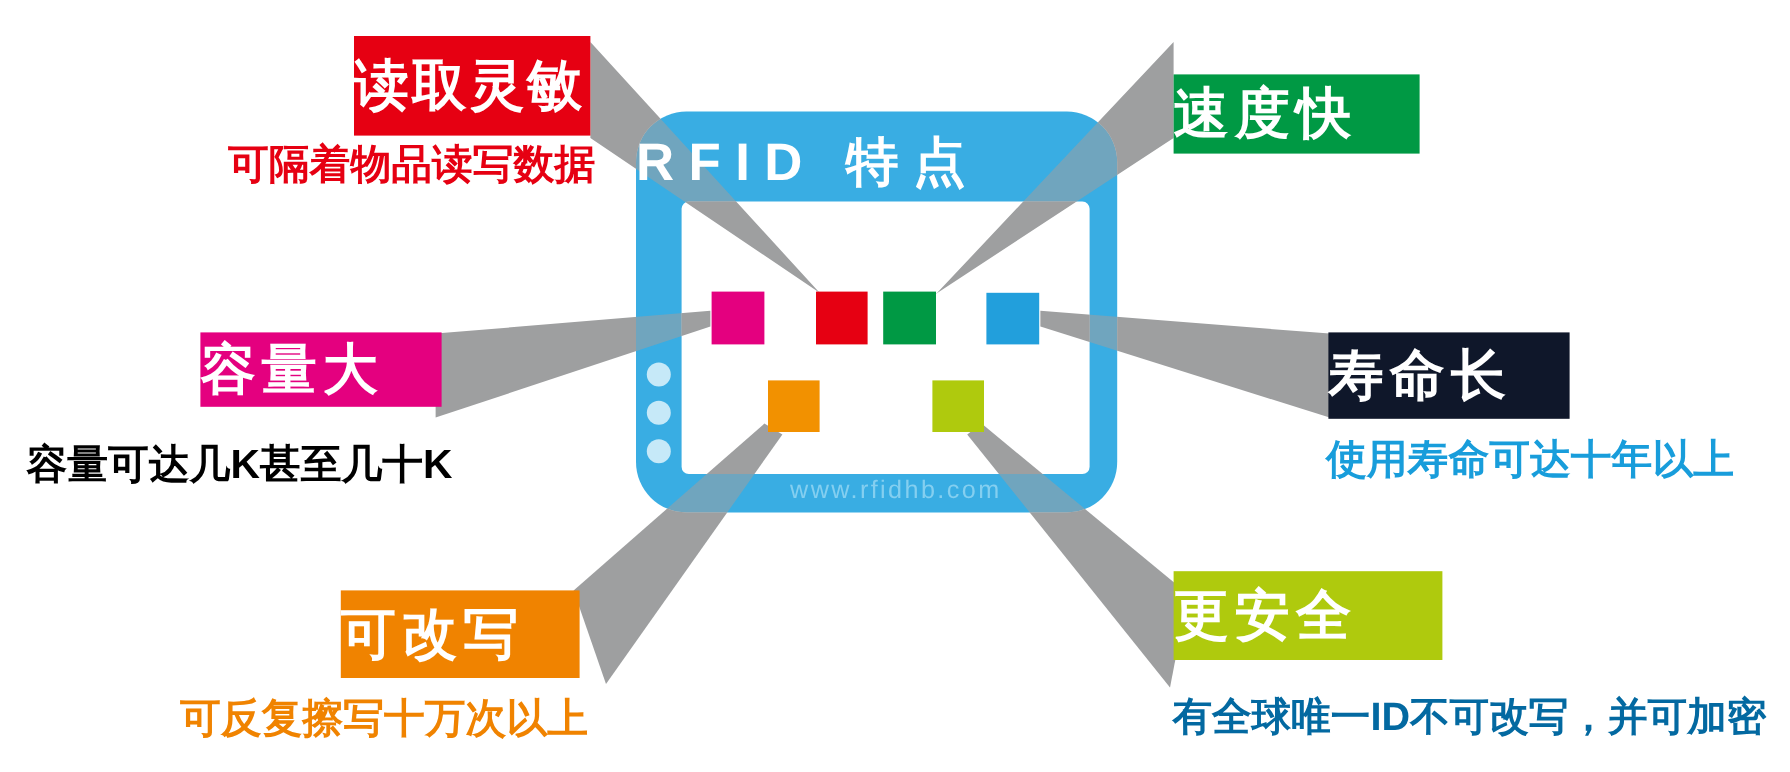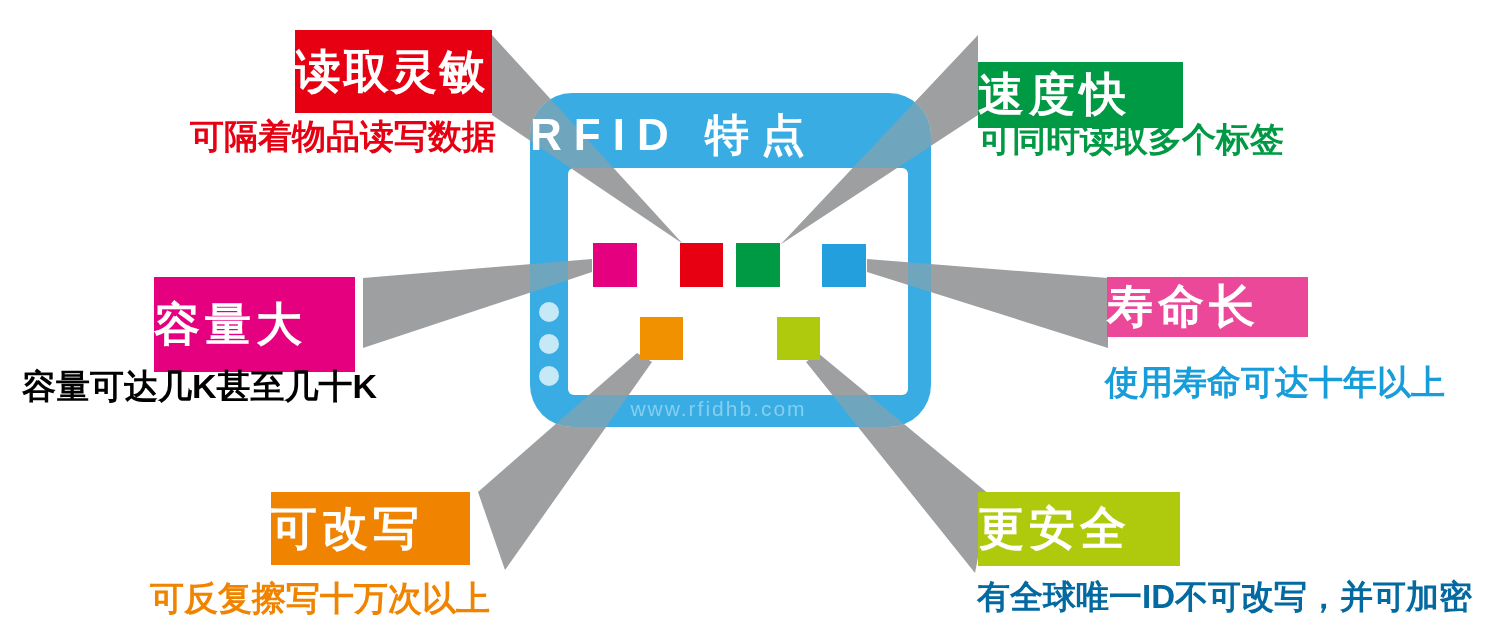--- a/index.html
+++ b/index.html
@@ -6,33 +6,33 @@
   .stage{
     position:relative;width:1492px;height:643px;background:#ffffff;overflow:hidden;
     font-family:"Liberation Sans","DejaVu Sans",sans-serif;
   }
   svg.layer{position:absolute;left:0;top:0;width:1492px;height:643px;}
   .title{
     position:absolute;left:530px;top:106px;width:401px;text-align:left;
     color:#ffffff;font-size:44px;font-weight:bold;letter-spacing:12px;white-space:nowrap;
   }
   .url{
-    position:absolute;left:518px;top:397px;width:401px;text-align:center;
+    position:absolute;left:546px;top:397px;width:401px;text-align:center;
     color:#84CFF0;font-size:21px;letter-spacing:2px;white-space:nowrap;
   }
   .box{
     position:absolute;display:flex;align-items:center;justify-content:flex-start;
     color:#ffffff;font-weight:bold;font-size:46px;letter-spacing:2px;white-space:nowrap;
   }
   .box-read{left:295px;top:30px;width:197px;height:83px;background:#E60012;}
   .box-speed{left:978px;top:36px;width:205px;height:66px;background:#009944;letter-spacing:5px;margin-top:26px;}
-  .box-capacity{left:154px;top:277px;width:201px;height:95px;background:#E4007F;letter-spacing:5px;}
-  .box-lifespan{left:1107px;top:277px;width:201px;height:60px;background:#ec4899;letter-spacing:5px;}
-  .box-rewrite{left:271px;top:492px;width:199px;height:73px;background:#F08300;letter-spacing:5px;}
-  .box-secure{left:978px;top:492px;width:202px;height:74px;background:#AFCA0D;letter-spacing:5px;}
+  .box-capacity{left:167px;top:277px;width:201px;height:62px;background:#E4007F;letter-spacing:5px;}
+  .box-lifespan{left:1107px;top:277px;width:201px;height:72px;background:#0f172a;letter-spacing:5px;}
+  .box-rewrite{left:284px;top:492px;width:199px;height:73px;background:#F08300;letter-spacing:5px;}
+  .box-secure{left:978px;top:476px;width:224px;height:74px;background:#AFCA0D;letter-spacing:5px;}
   .desc{position:absolute;font-weight:bold;font-size:34px;white-space:nowrap;}
   .desc-read{left:190px;top:114px;color:#E60012;}
   .desc-speed{left:978px;top:117px;color:#009944;}
   .desc-capacity{left:22px;top:364px;color:#000000;}
   .desc-lifespan{left:1105px;top:360px;color:#189DDB;}
   .desc-rewrite{left:150px;top:576px;color:#F08300;}
   .desc-secure{left:977px;top:575px;color:#0369a1;font-size:33px;}
 </style>
 </head>
 <body>
@@ -91,19 +91,18 @@
     <span>寿命长</span>
   </div>
   <div class="box box-rewrite">
     <span>可改写</span>
   </div>
   <div class="box box-secure">
     <span>更安全</span>
   </div>
 
   <div class="desc desc-read">可隔着物品读写数据</div>
-  <div class="desc desc-speed">可同时读取多个标签</div>
   <div class="desc desc-capacity">容量可达几K甚至几十K</div>
   <div class="desc desc-lifespan">使用寿命可达十年以上</div>
   <div class="desc desc-rewrite">可反复擦写十万次以上</div>
   <div class="desc desc-secure">有全球唯一ID不可改写，并可加密</div>
 
 </div>
 
 </body></html>

